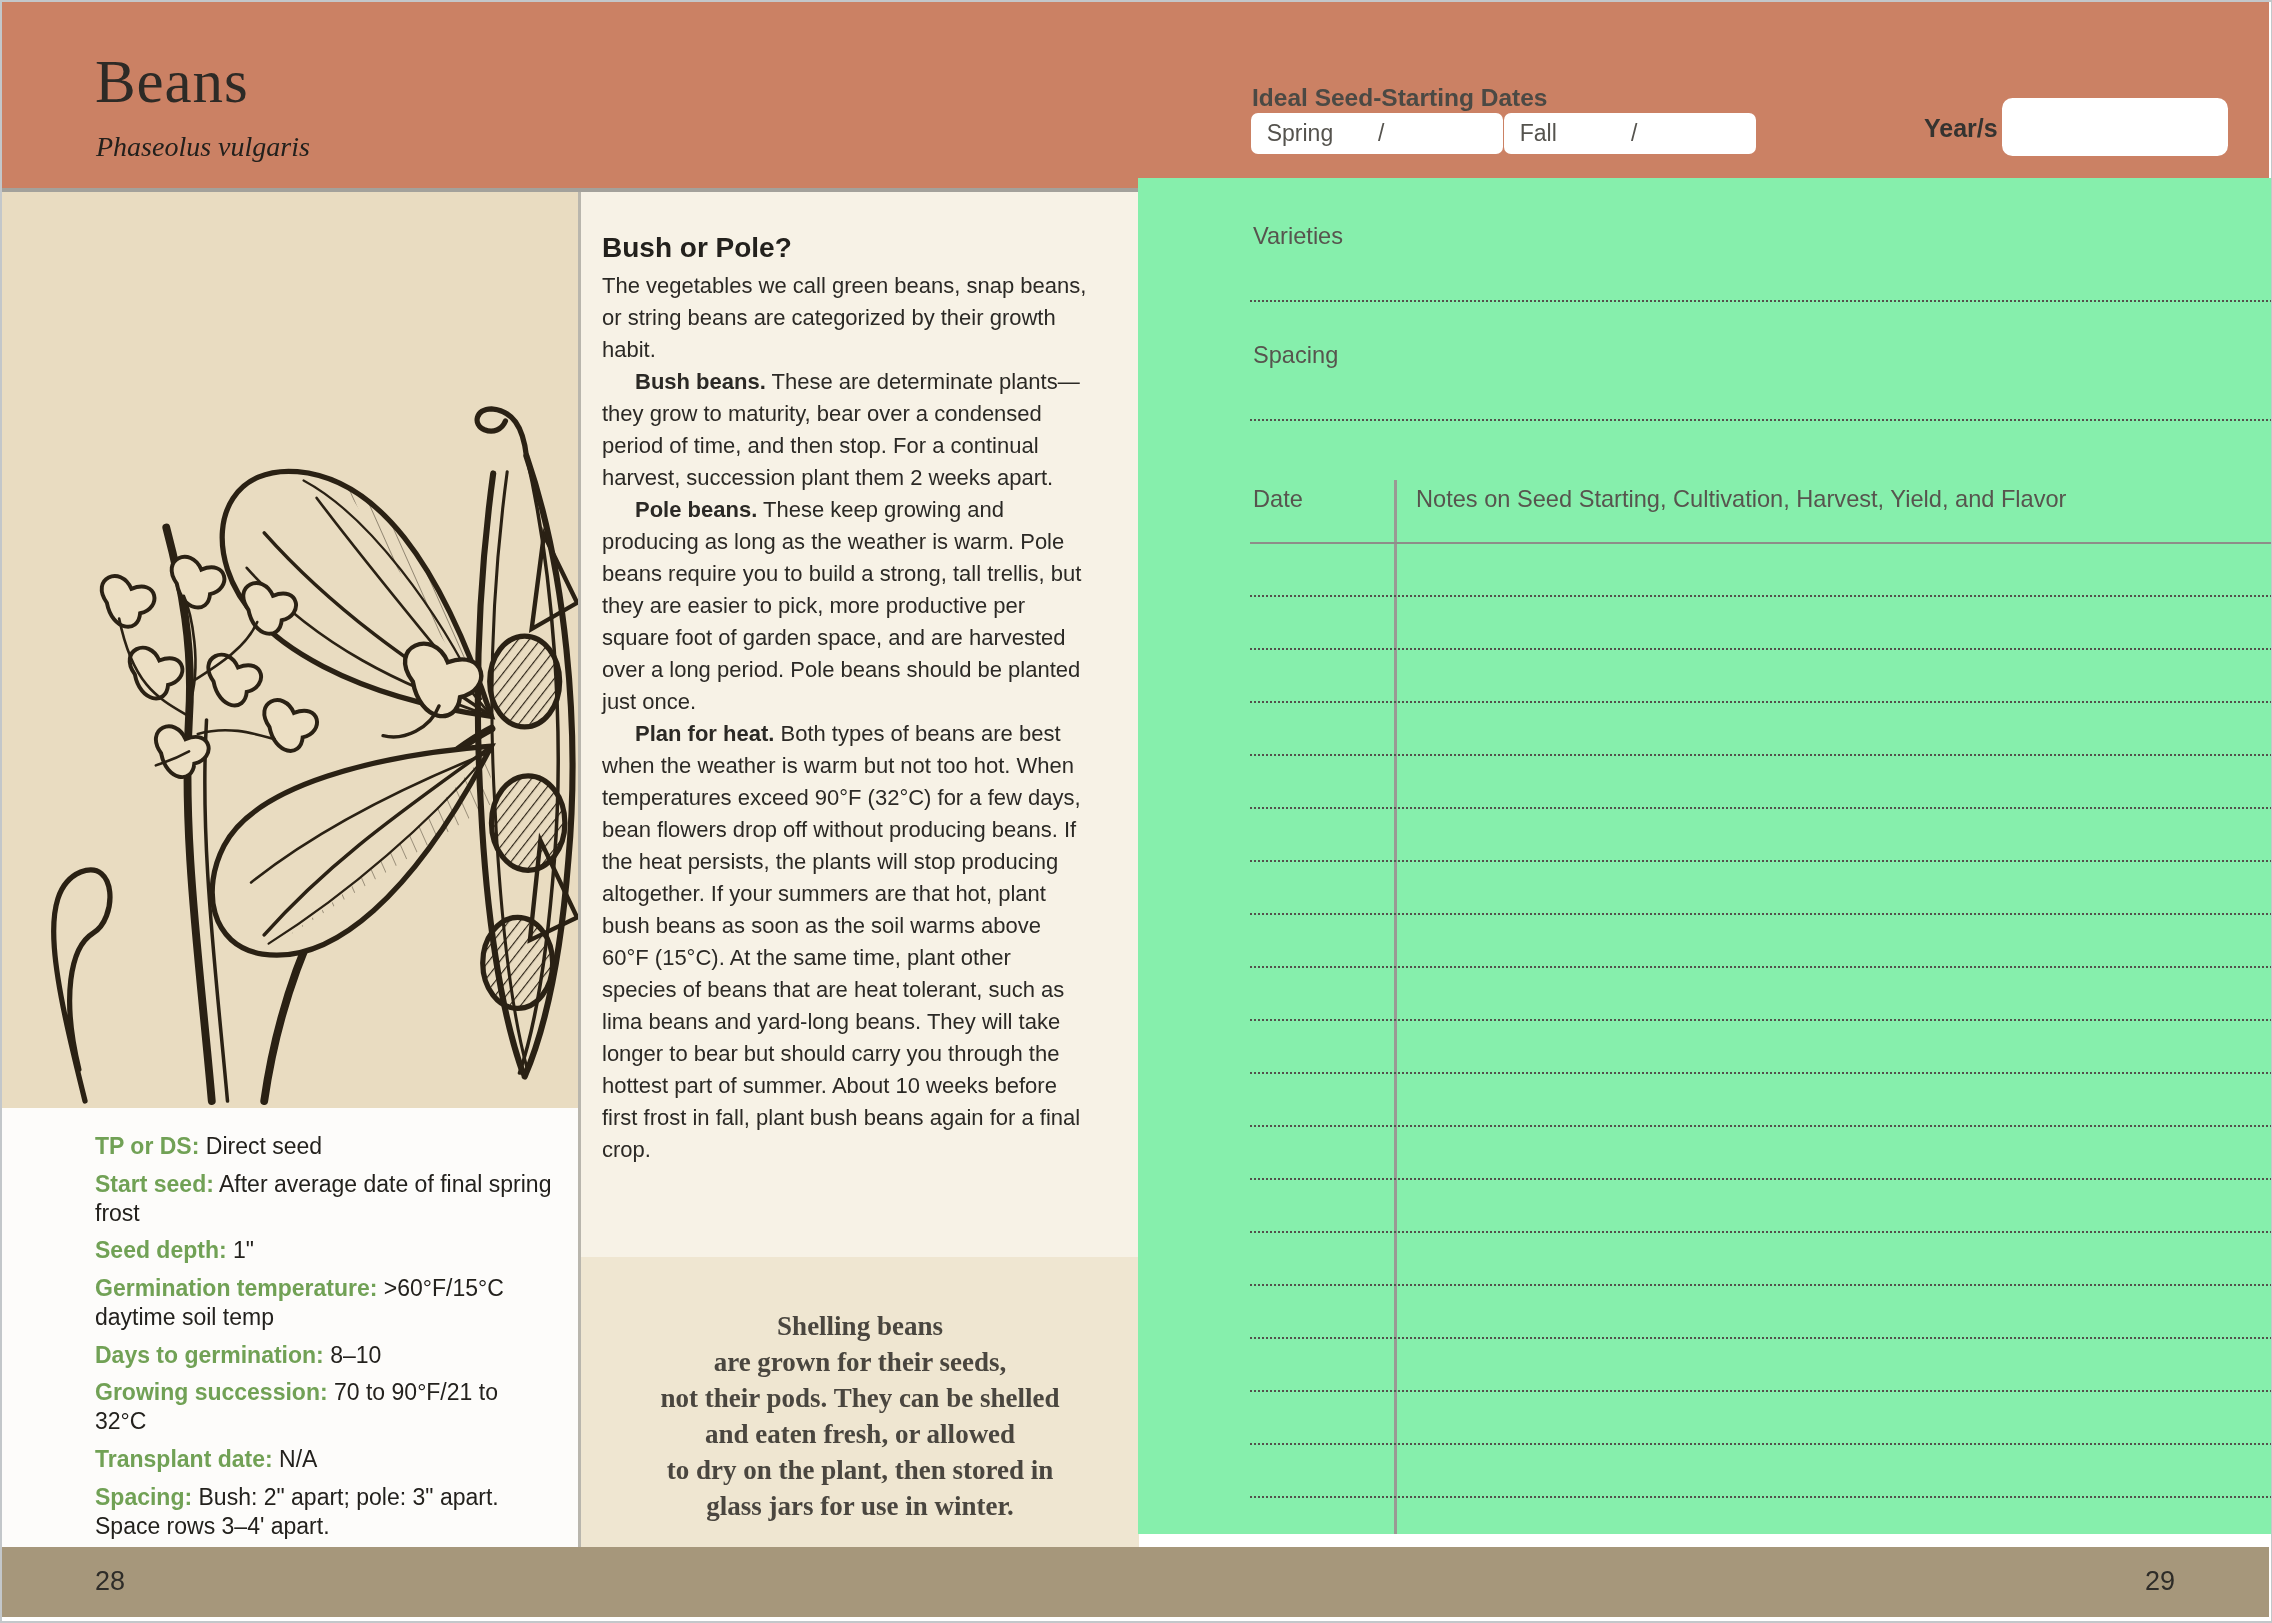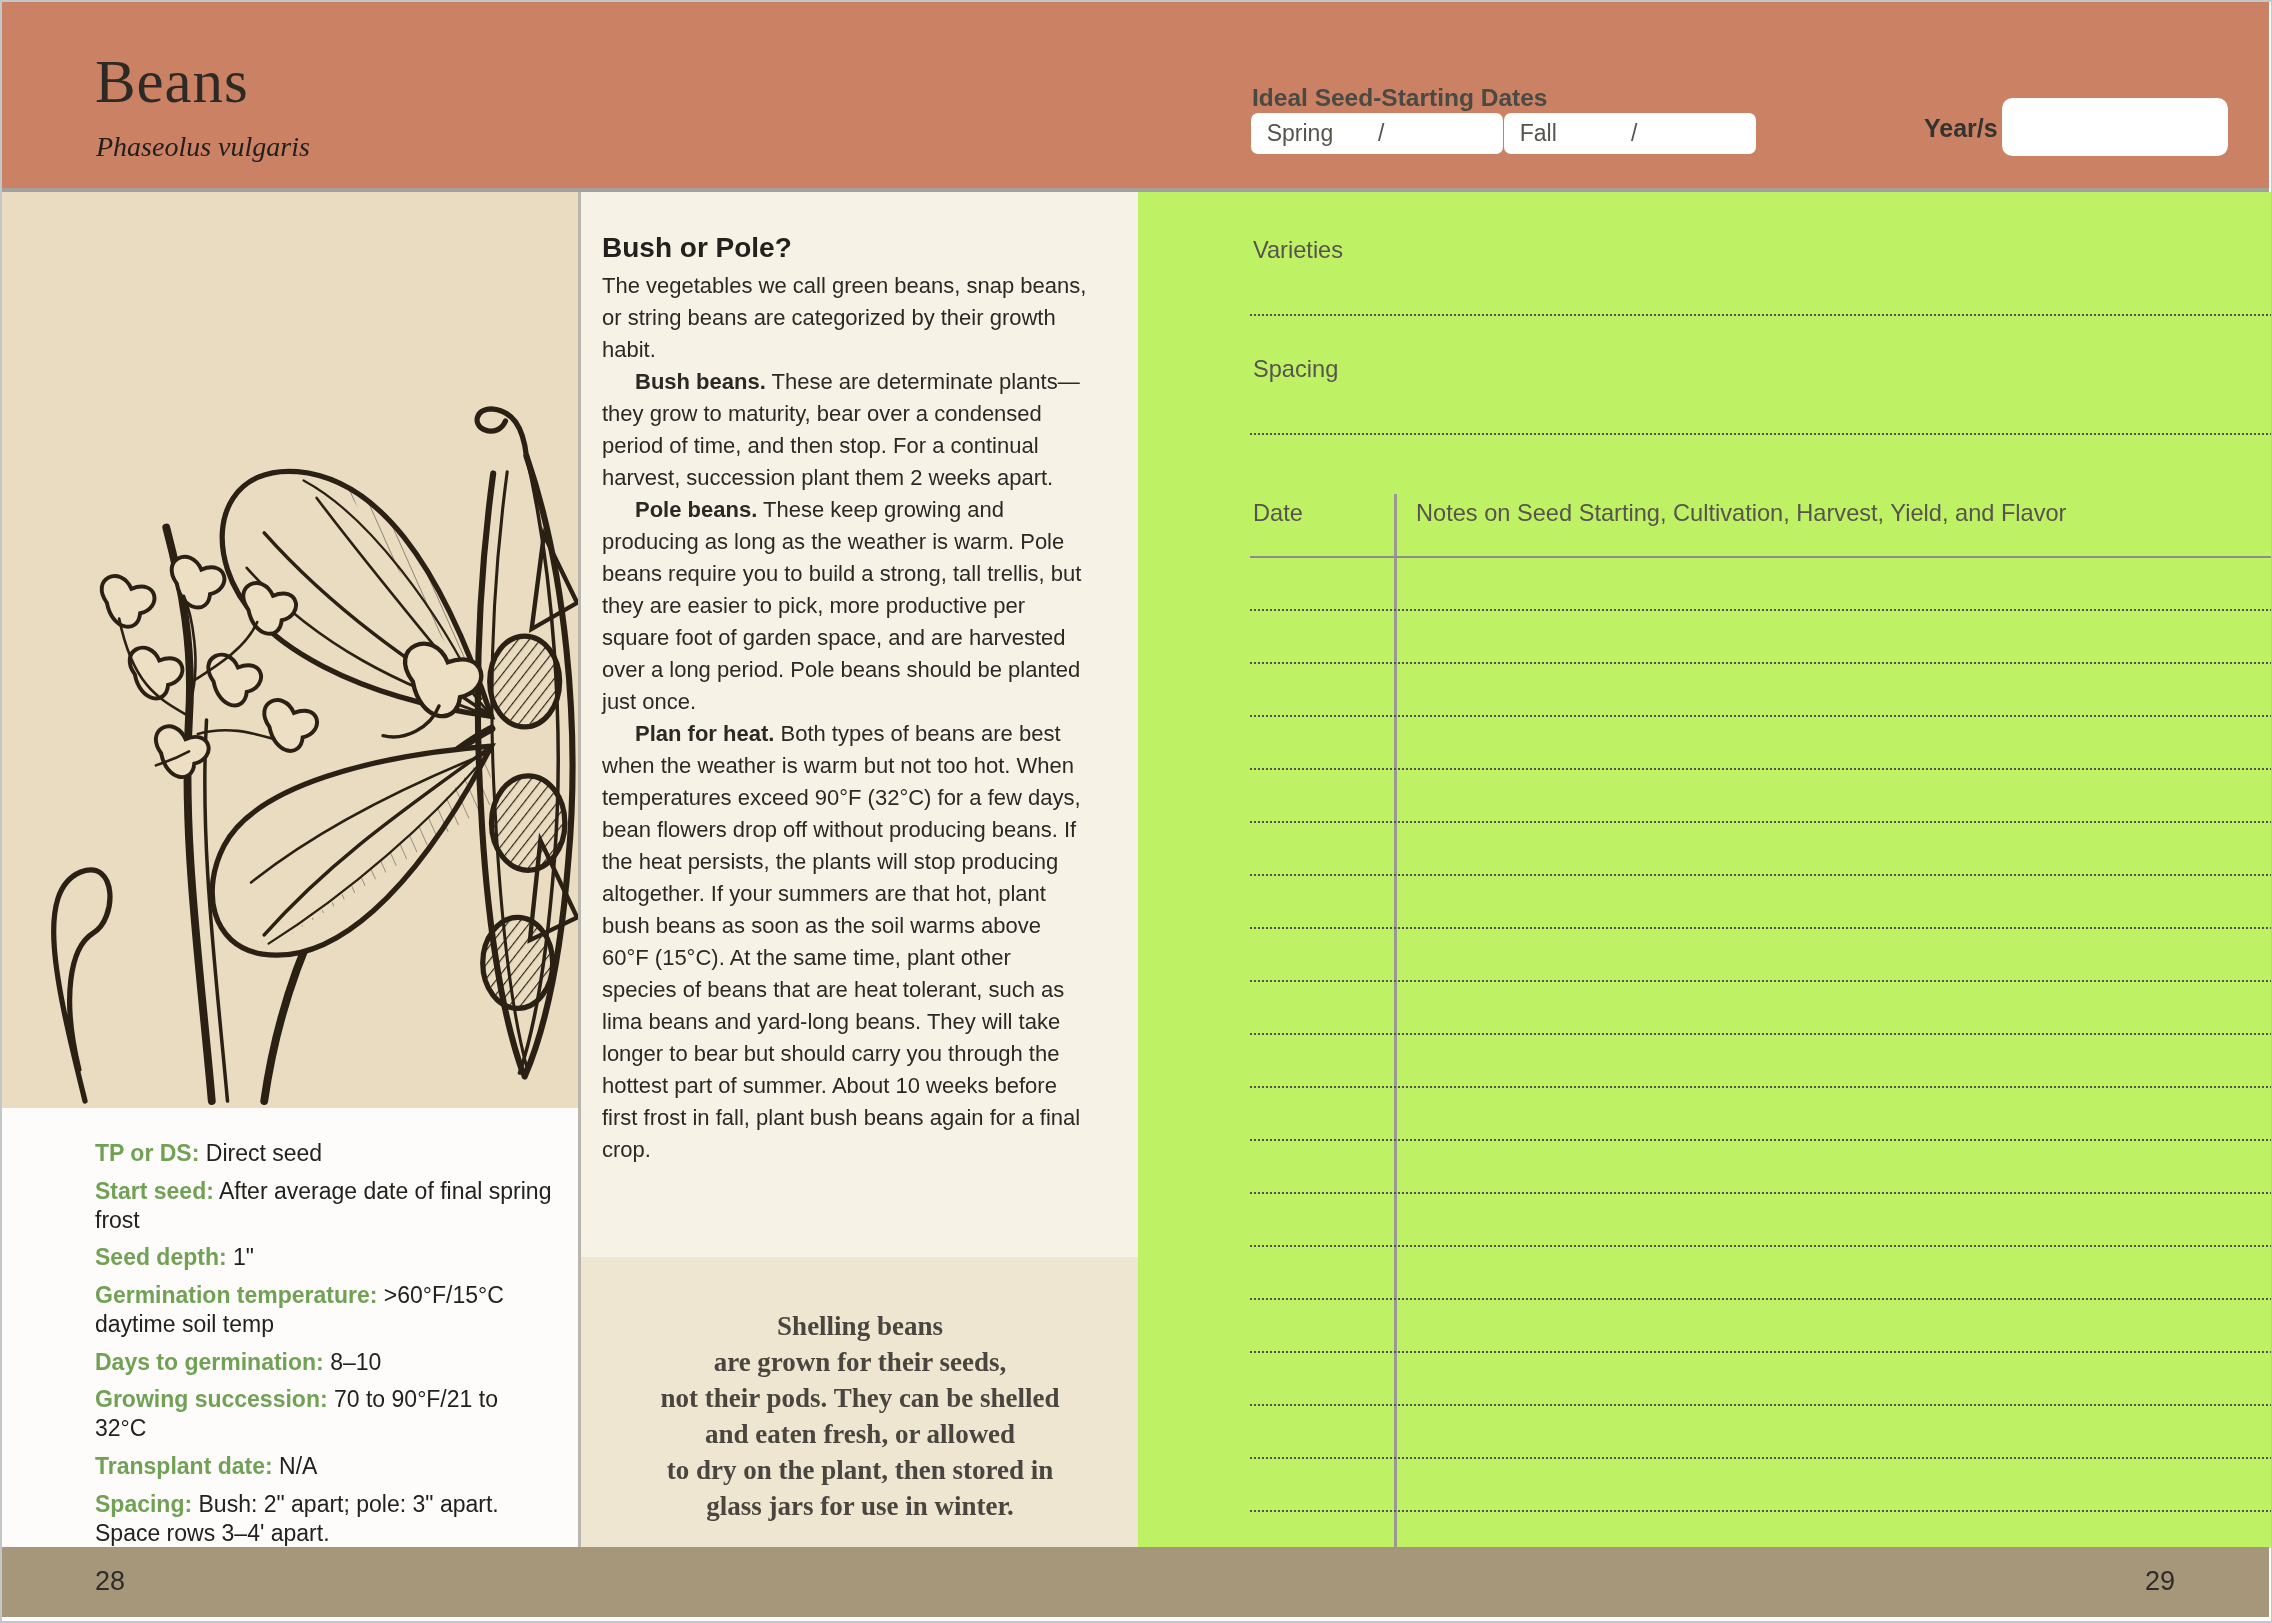--- a/index.html
+++ b/index.html
@@ -22,35 +22,35 @@
   .date-box .lbl{margin-left:15.7px;}
   .date-box .slash{position:absolute; left:127px; color:#55534e;}
   #spring-box{left:1249px;} #fall-box{left:1502px;}
   .year-label{position:absolute; left:1922px; top:112px; font-size:25px; font-weight:bold; color:#353330;}
   .year-box{position:absolute; left:2000px; top:96px; width:226px; height:58px;
             background:#ffffff; border-radius:10.5px;}
   
   .art-panel{position:absolute; left:0; top:190px; width:576px; height:916px; background:#e9dcc1;}
   .left-divider{position:absolute; left:576px; top:190px; width:2.6px; height:1356px; background:#b9b6ad;}
   .facts-panel{position:absolute; left:0; top:1106px; width:576px; height:440px; background:#fdfcfa;
-               box-sizing:border-box; padding:31px 26px 0 93px;}
+               box-sizing:border-box; padding:24px 26px 0 93px;}
   .fact{margin:0 0 8.7px 0; font-size:23px; line-height:29px; color:#23211d;}
   .fact b{color:#71a155; font-weight:bold;}
   
   .mid-col{position:absolute; left:579px; top:190px; width:558px; height:1356px; background:#f7f2e6;}
   .article{position:absolute; left:21px; top:38px; width:486px; color:#2b2925;}
   .article h2{margin:0 0 5.2px 0; font-size:28px; line-height:35px; font-weight:bold; color:#23211d;}
   .article p{margin:0; font-size:22px; line-height:32px;}
   .article p.indent{text-indent:33px;}
   .article p b{font-weight:bold;}
   .quote-block{position:absolute; left:0; top:1065px; width:558px; height:291px; background:#efe6d1;}
   .quote{margin-top:51px; text-align:center; font-family:"Liberation Serif", serif;
          font-weight:bold; font-size:27px; line-height:36px; color:#4a463f;}
   
-  .right-page{position:absolute; left:1136px; top:190px; width:1134px; height:1356px; background:#bef264;}
+  .right-page{position:absolute; left:1136px; top:176px; width:1134px; height:1356px; background:#86efac;}
   .rp-label{position:absolute; left:115px; font-size:23.6px; color:#57544e;}
   .dotted{position:absolute; left:112px; right:0; border-bottom:2.6px dotted #53514c; height:0;}
   .solid-rule{position:absolute; left:112px; right:0; height:0; border-bottom:2.6px solid #8e8d89;}
   .v-line{position:absolute; left:256px; top:302px; bottom:0; width:2.6px; background:#9a9994;}
   .note-rows{position:absolute; left:112px; right:0; top:366px;}
   .note-row{height:53px; border-bottom:2.6px dotted #53514c; box-sizing:border-box;}
   
   .footer{position:absolute; left:0; top:1545px; width:2267px; height:70px; background:#a6977b;}
   .page-num{position:absolute; top:19px; font-size:27px; color:#2e2c28;}
   #pn-left{left:93px;} #pn-right{left:2143px;}

